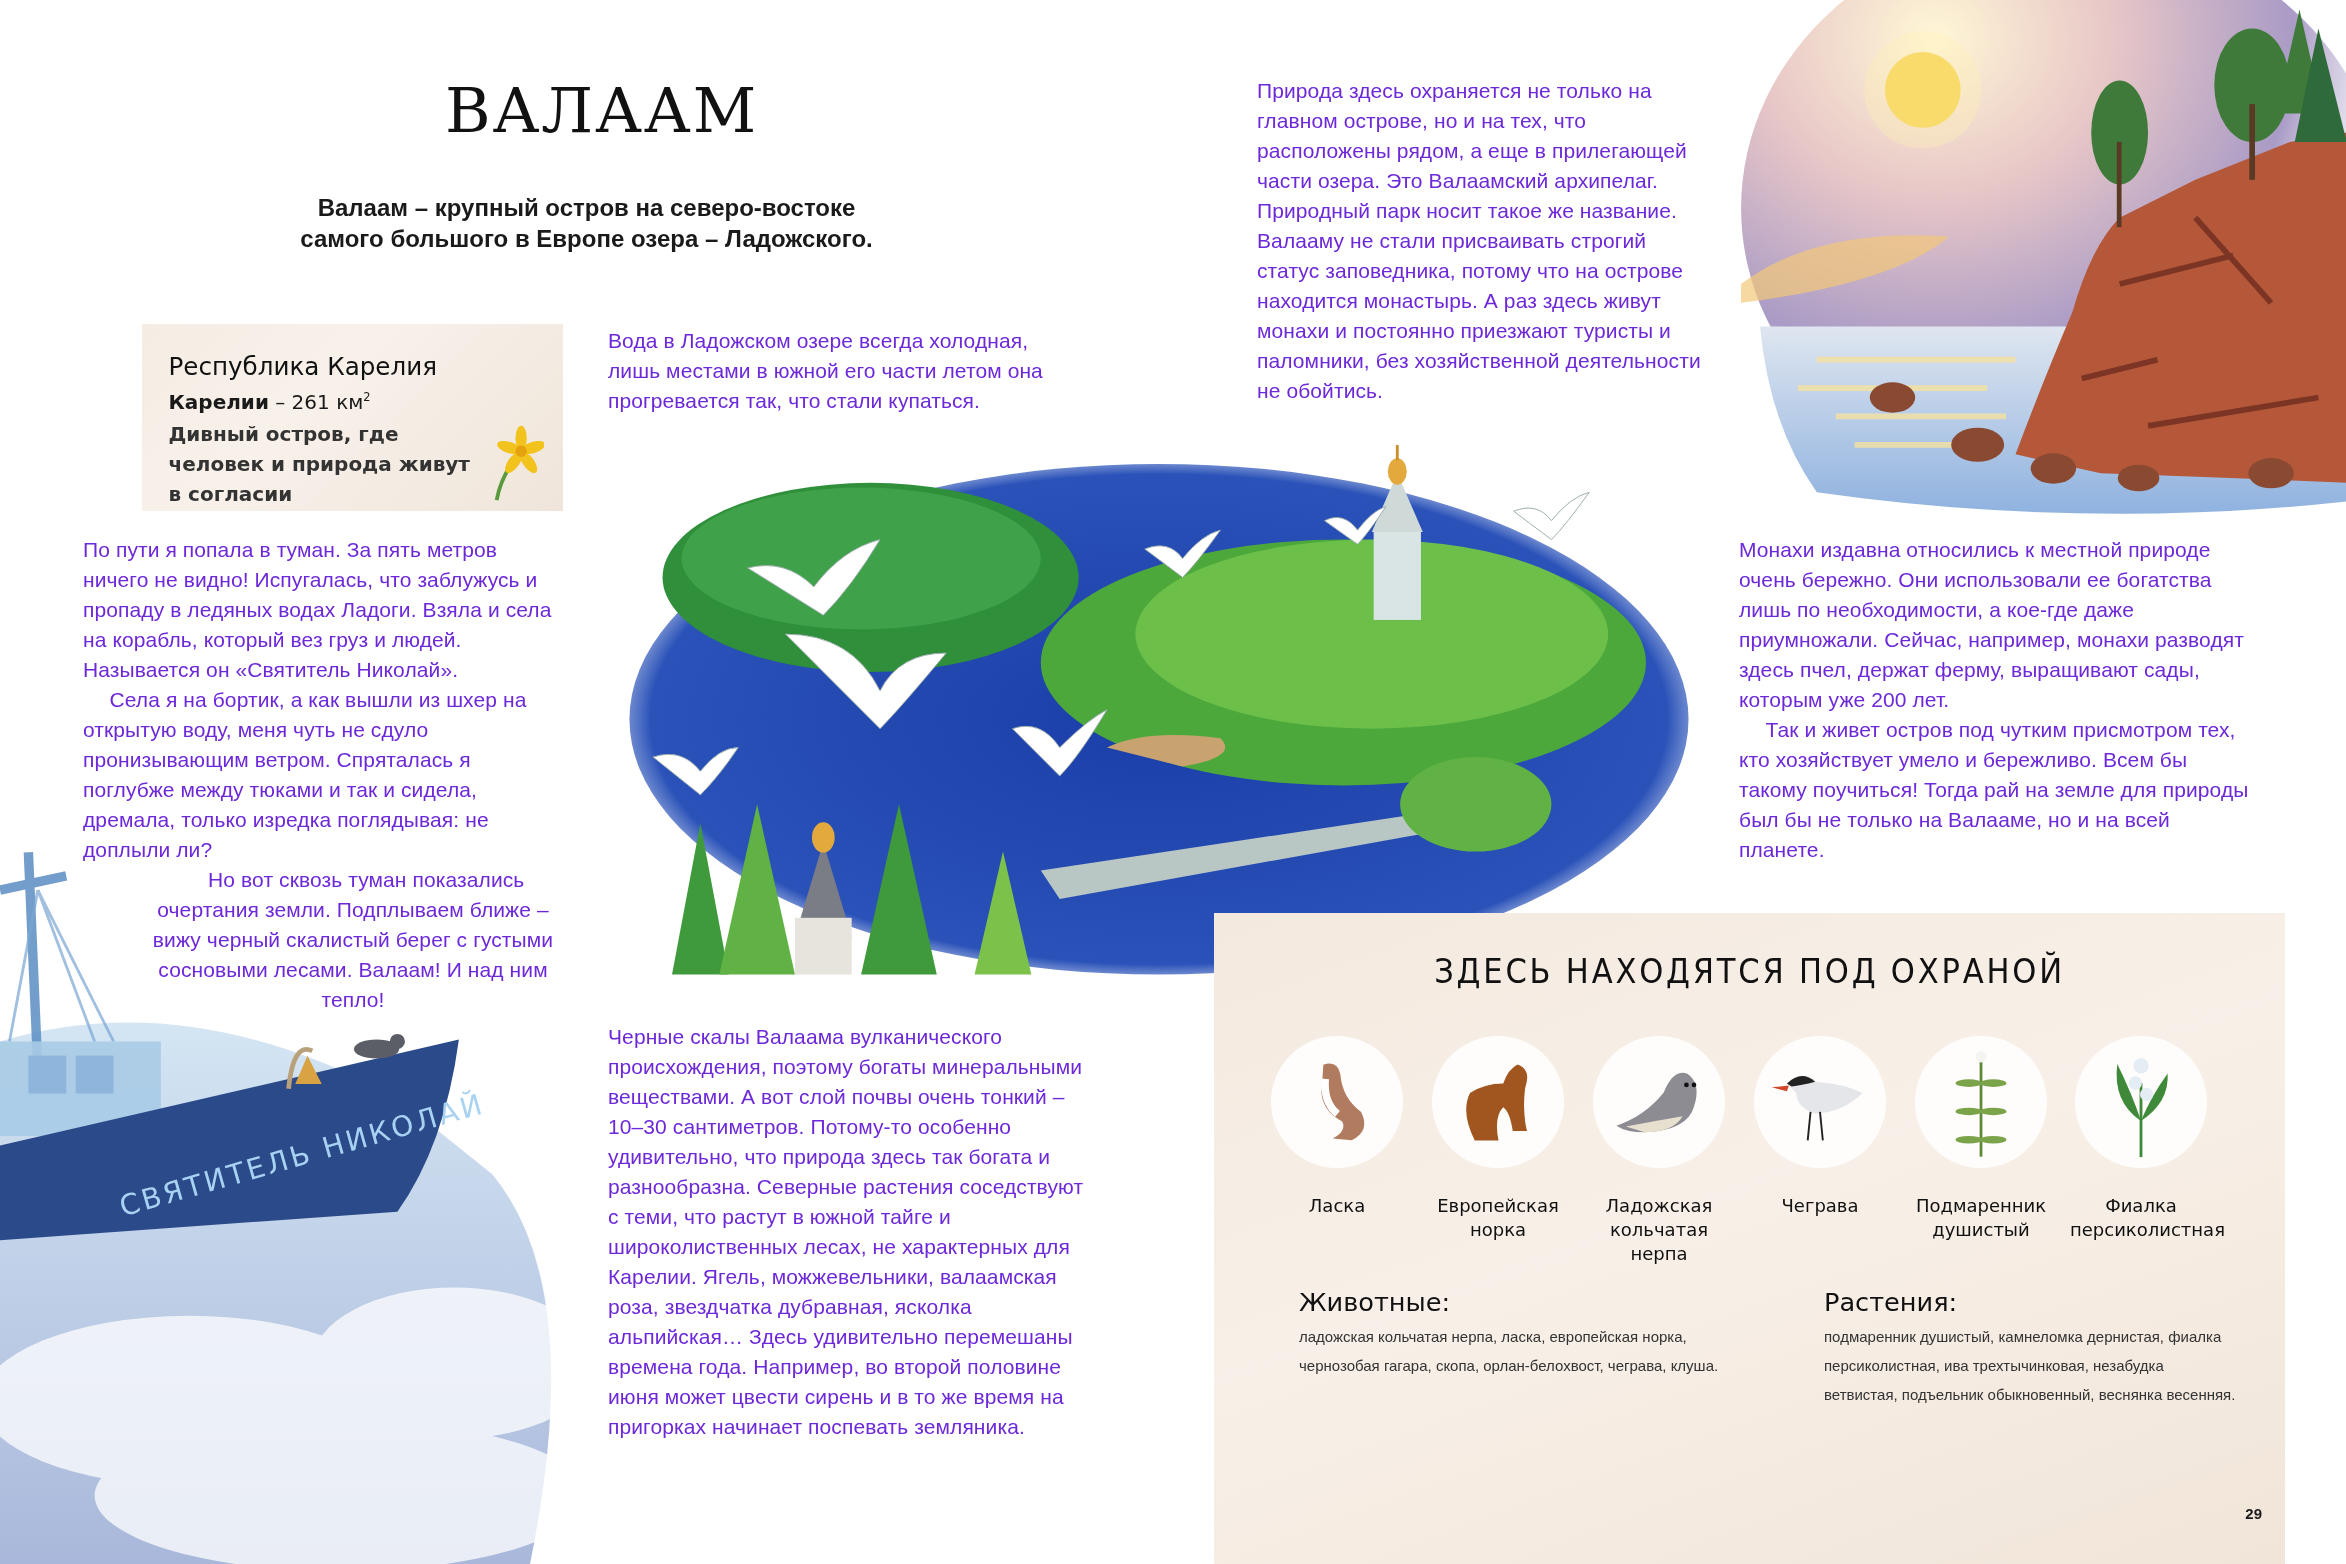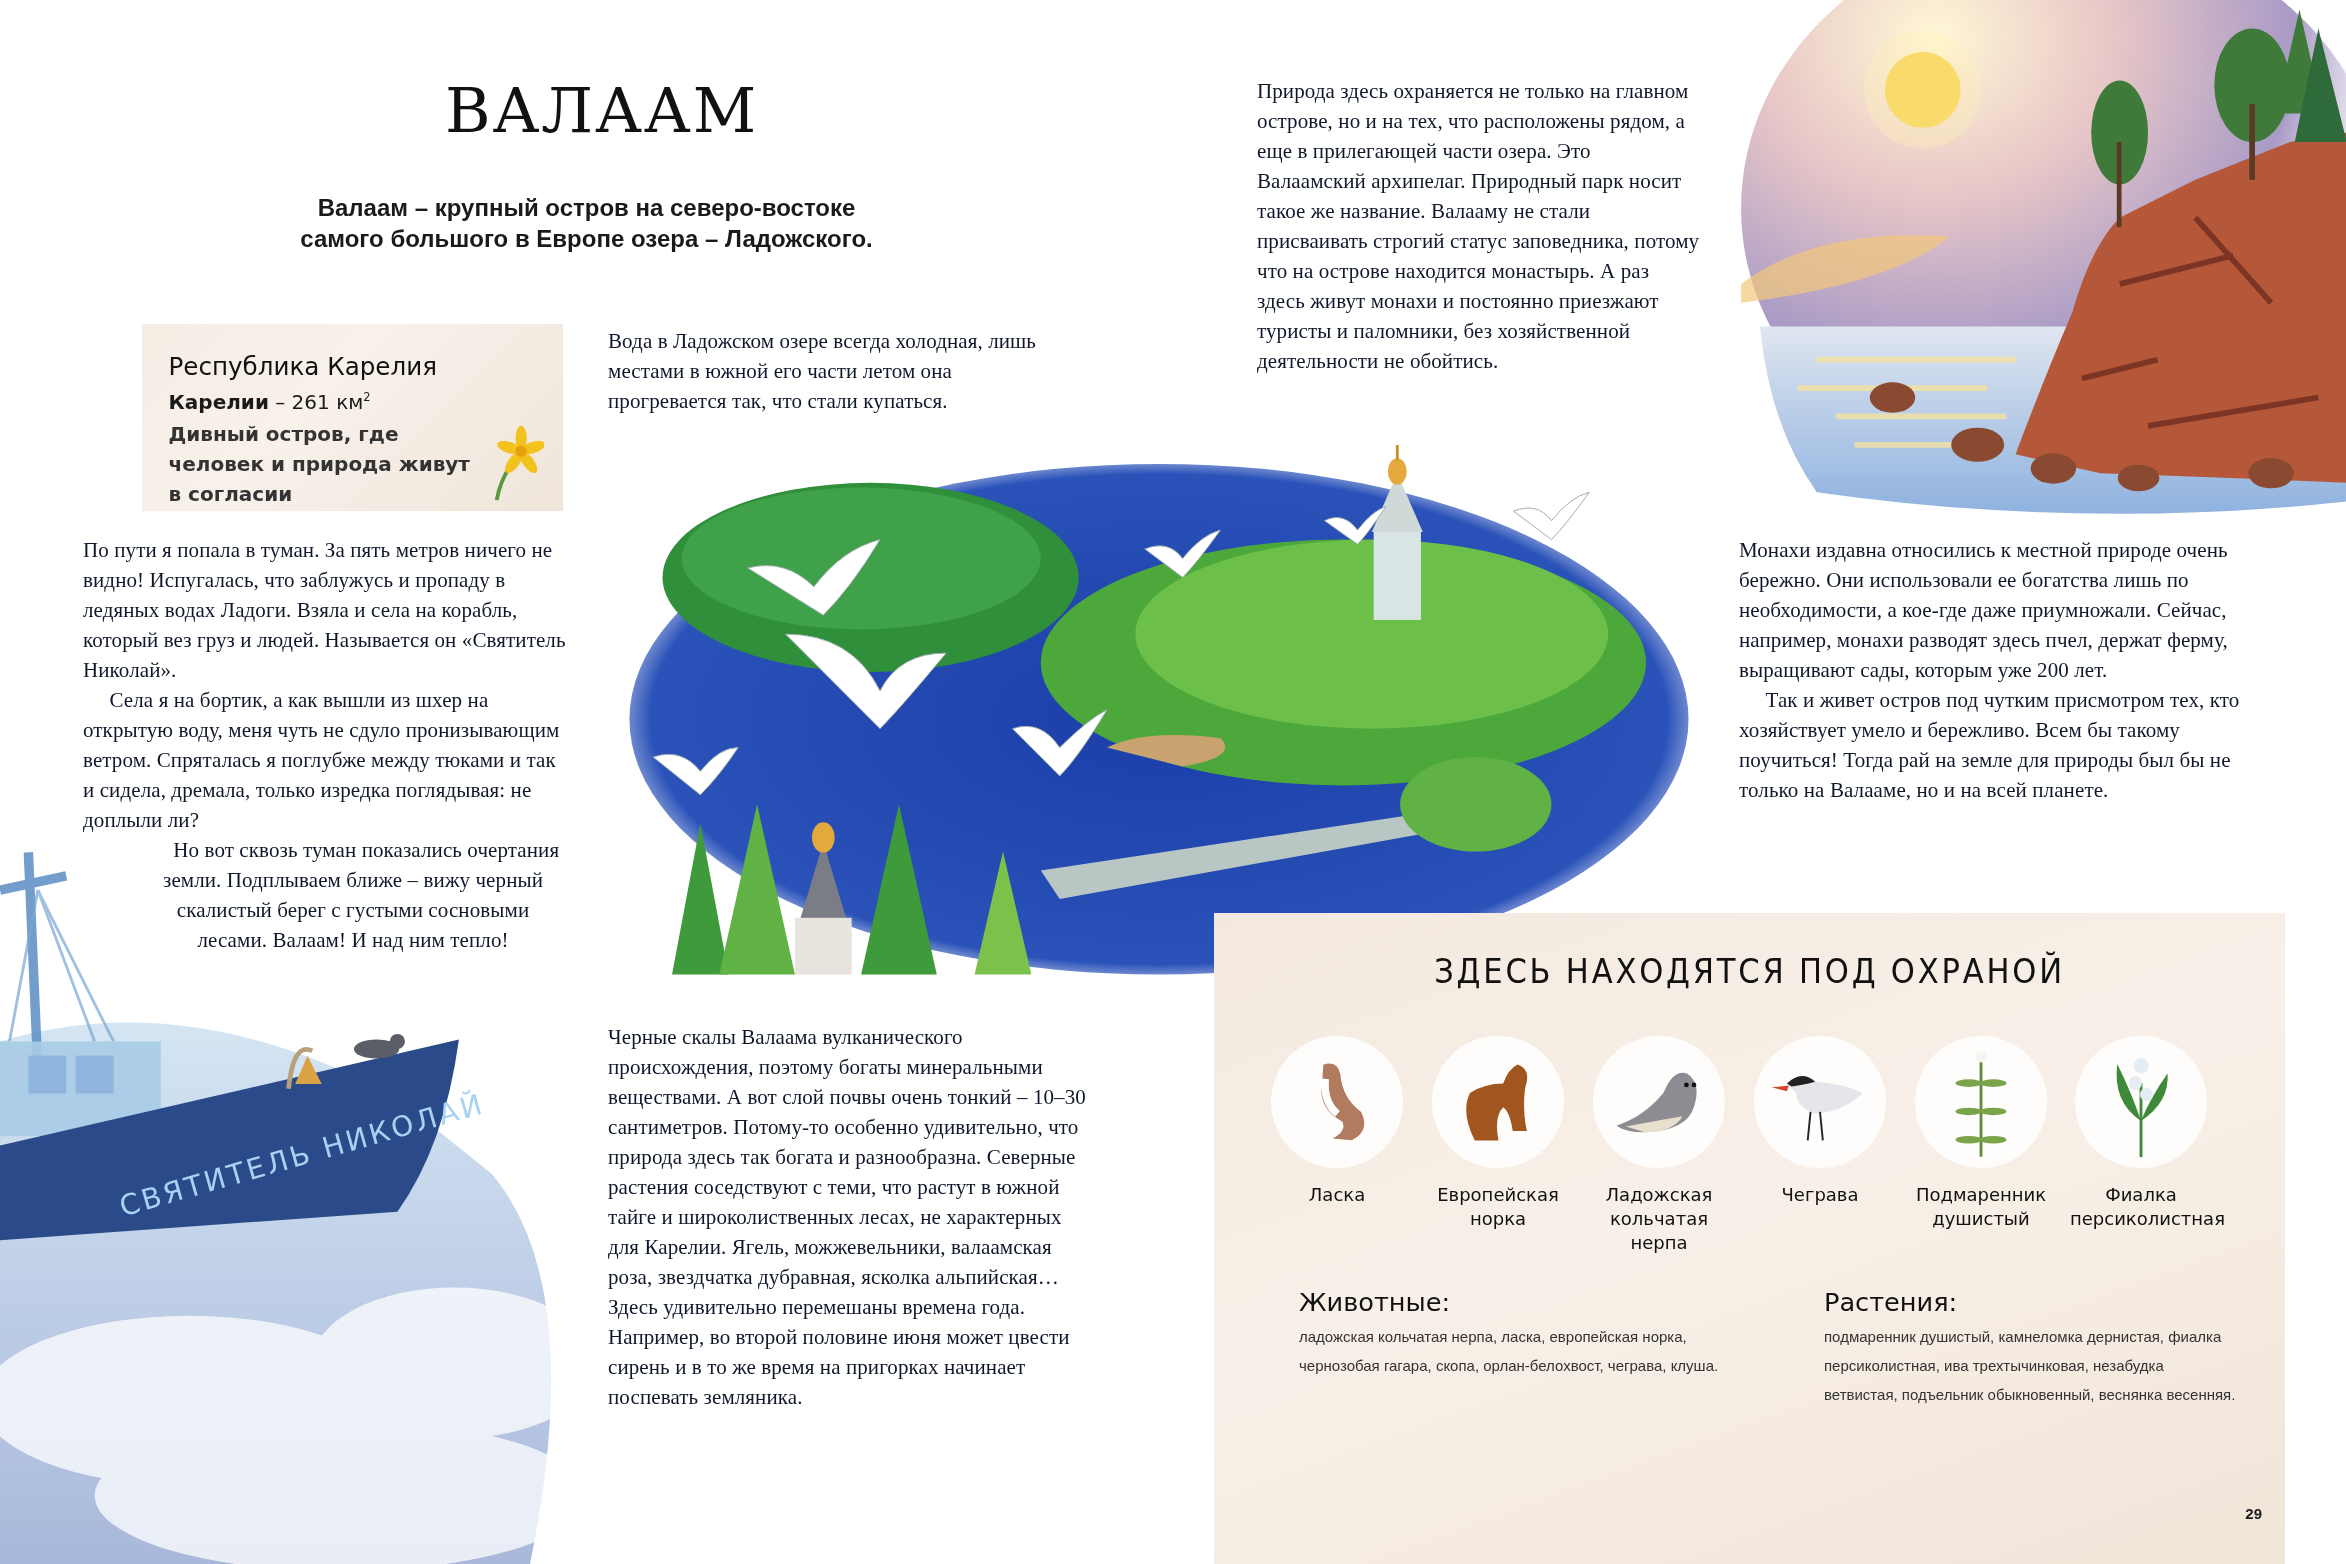--- a/index.html
+++ b/index.html
@@ -4,22 +4,22 @@
 <style>
   html, body { margin: 0; padding: 0; }
   body {
     width: 2347px; height: 1564px; position: relative; overflow: hidden;
     background: #ffffff;
     font-family: "DejaVu Sans", sans-serif;
     color: #1a1a1a;
   }
   .abs { position: absolute; }
   .body-text {
-    font-family: Liberation Serif, serif;
-    font-size: 21px; line-height: 30px; color: #0f172a; font-weight: 300;
+    font-family: Liberation Sans, sans-serif;
+    font-size: 21px; line-height: 30px; color: #6d28d9; font-weight: 300;
     letter-spacing: 0.1px;
   }
   .body-text p { margin: 0; }
   .body-text p.indent { text-indent: 26.5px; }
   .title {
     left: 445px; top: 74px; width: 284px; text-align: center;
     font-family: "DejaVu Serif", serif; font-size: 62px; letter-spacing: 1.9px;
     font-weight: 400; color: #111;
   }
   .lead {
@@ -50,21 +50,21 @@
   .protected-title {
     position: absolute; left: 0; top: 38px; width: 100%; text-align: center;
     font-family: "DejaVu Sans Condensed", "DejaVu Sans", sans-serif; font-size: 34px; letter-spacing: 2.8px; color: #111; font-weight: 400;
   }
   .species { position: absolute; top: 123px; left: 52px; width: 956px; height: 227px; }
   .sp { position: absolute; top: 0; width: 142px; text-align: center; }
   .sp .circle {
     width: 132px; height: 132px; border-radius: 50%; background: #fffdfb; margin: 0 auto;
     display: flex; align-items: center; justify-content: center;
   }
-  .sp .name { margin-top: 15px; font-size: 18px; line-height: 24px; color: #111; font-family: "DejaVu Sans", sans-serif; }
+  .sp .name { margin-top: 26px; font-size: 18px; line-height: 24px; color: #111; font-family: "DejaVu Sans", sans-serif; }
   .cat-head { position: absolute; font-size: 25.6px; color: #111; font-family: "DejaVu Sans", sans-serif; }
   .cat-text { position: absolute; font-size: 15px; line-height: 29px; color: #333; font-family: "Liberation Sans", sans-serif; }
   .page-num { right: 85px; top: 1505px; font-size: 15px; font-weight: 700; font-family: "Liberation Sans", sans-serif; }
 </style>
 </head>
 <body>
 
 <div class="abs title">ВАЛААМ</div>
 <div class="abs lead">Валаам – крупный остров на северо-востоке самого большого в Европе озера – Ладожского.</div>
 

